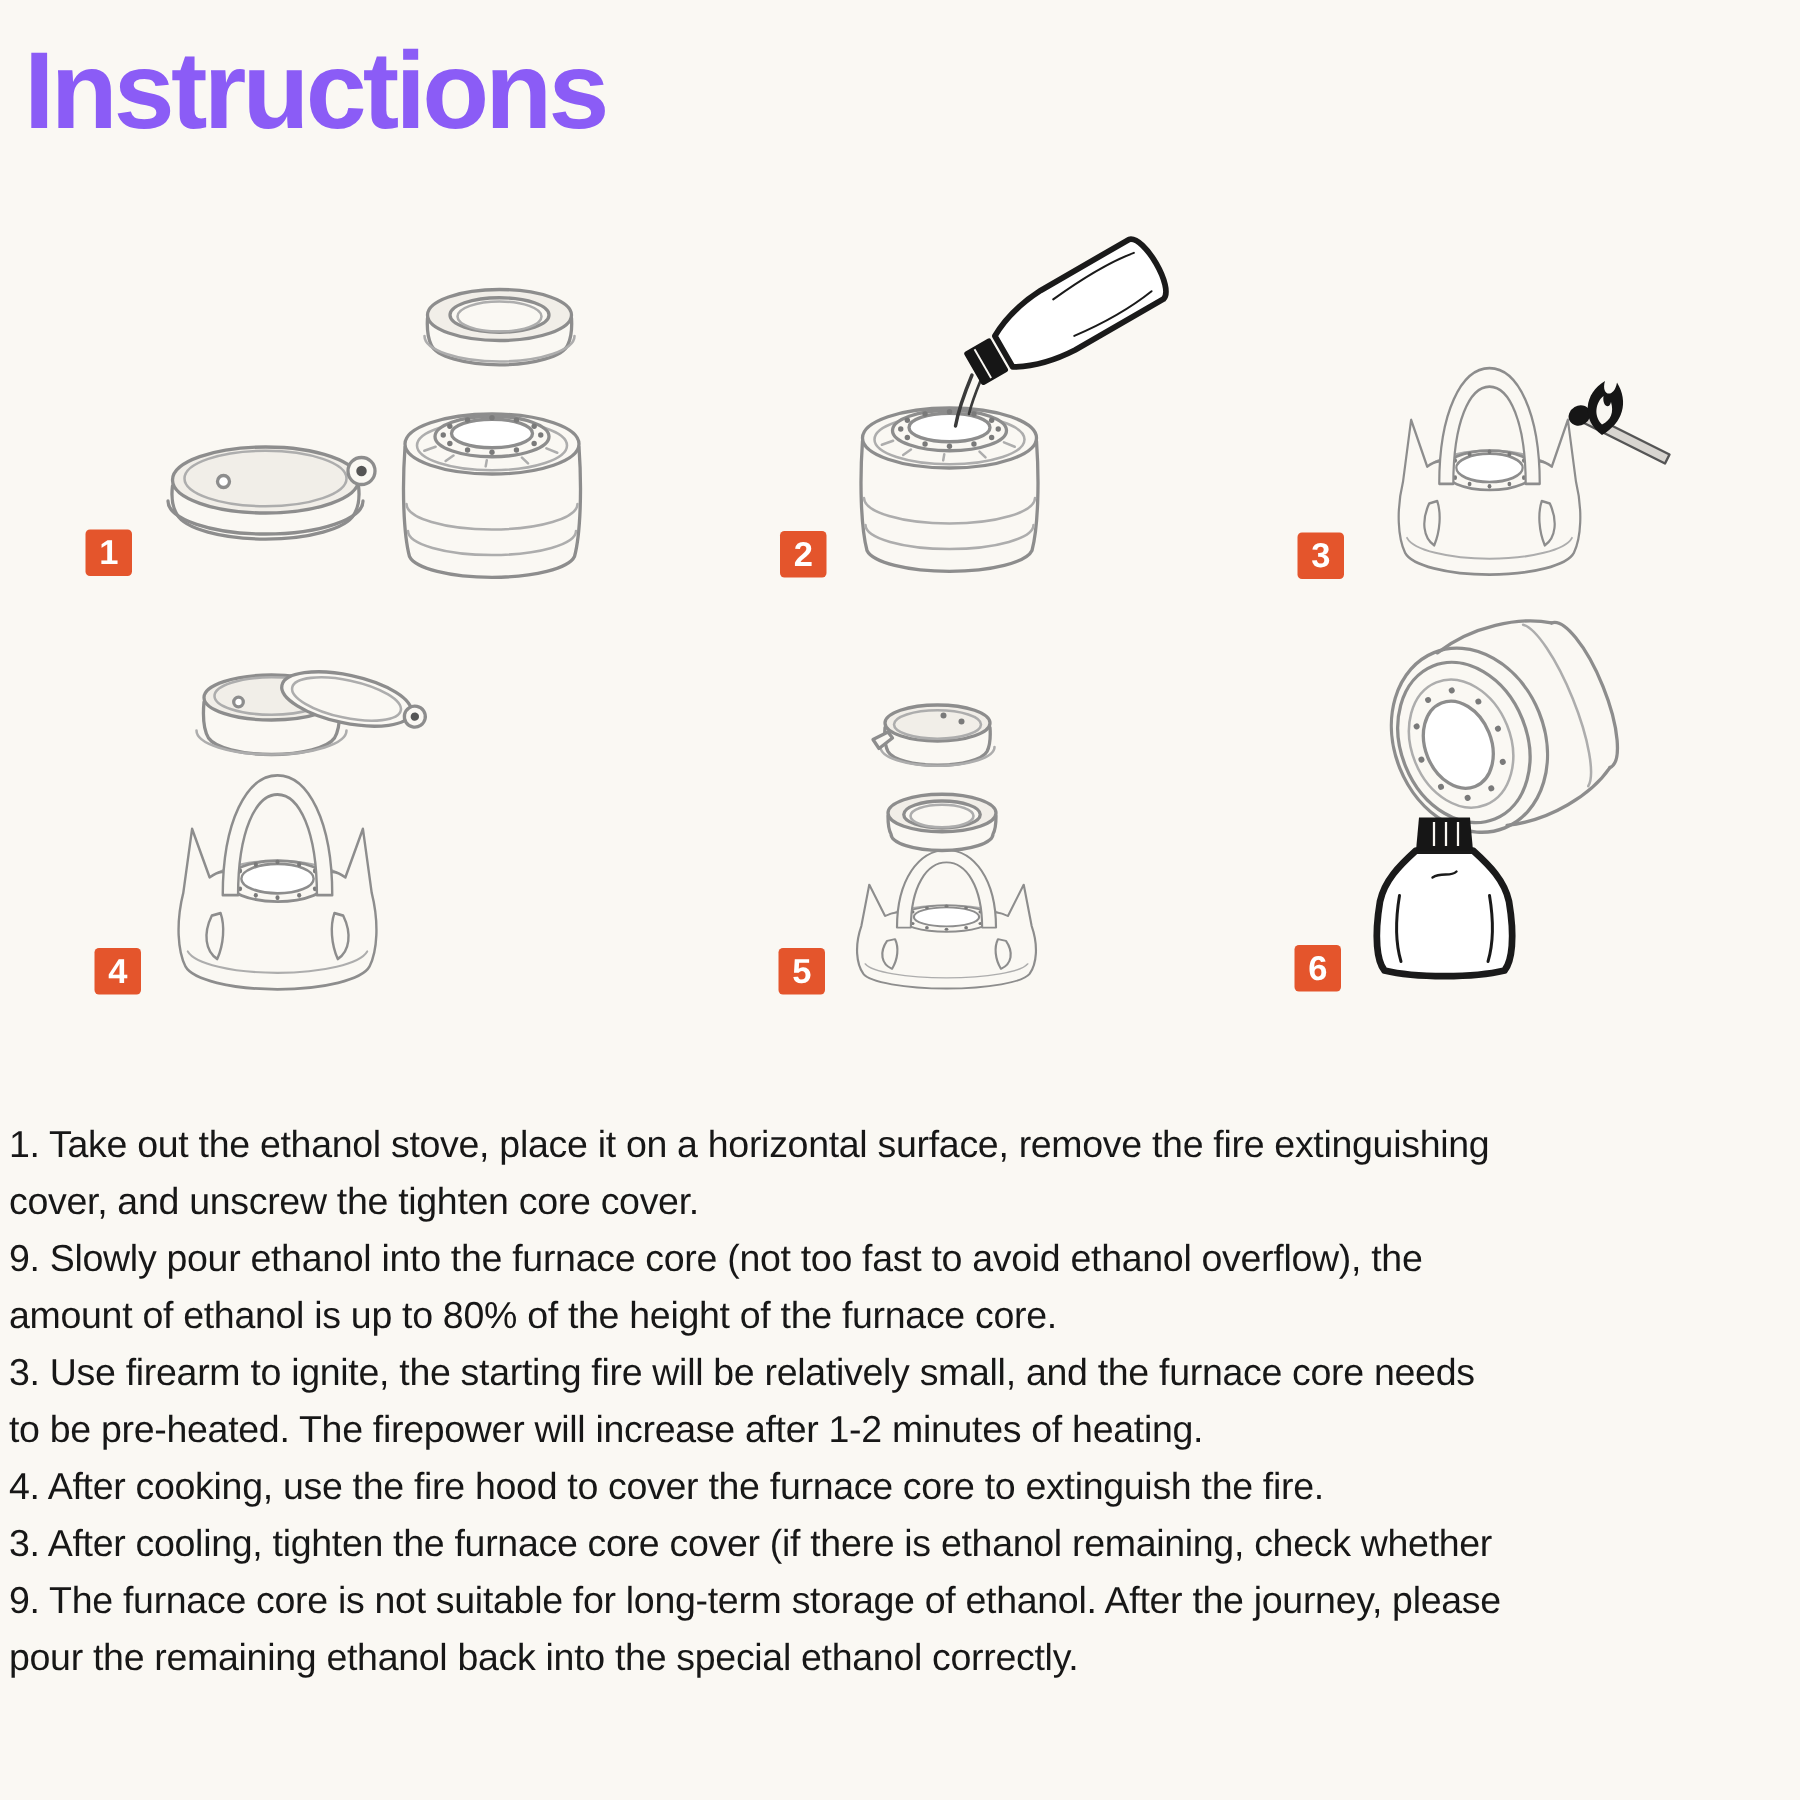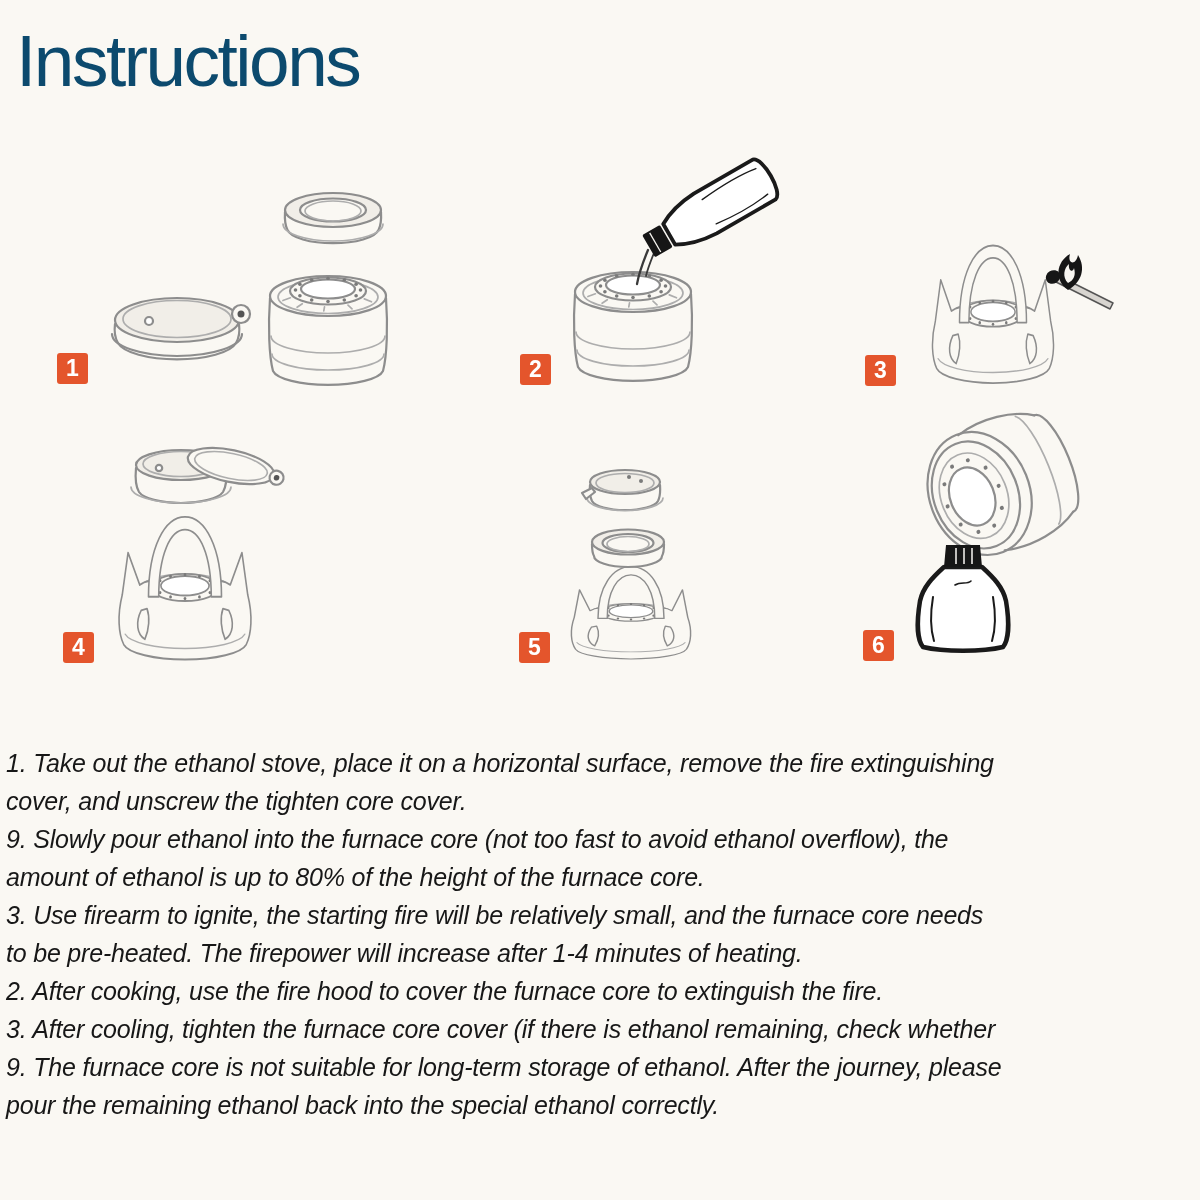--- a/index.html
+++ b/index.html
@@ -3,31 +3,31 @@
 <meta charset="utf-8">
 <style>
   html,body { margin:0; padding:0; }
   body {
     width:1200px; height:1200px; overflow:hidden; position:relative;
     background:#faf8f3; font-family:"Liberation Sans", sans-serif;
   }
   .page { position:absolute; inset:0; }
   .title {
     position:absolute; left:16px; top:24px; margin:0; line-height:1;
-    font-size:73px; font-weight:normal; letter-spacing:-2.5px; color:#0c4a6e;
+    font-size:73px; font-weight:bold; letter-spacing:-2.5px; color:#8b5cf6;
   }
   .panel { position:absolute; }
   .badge {
     position:absolute; width:31px; height:31px; border-radius:3px;
     background:#e4552c; color:#ffffff; font-weight:bold; font-size:23px;
     line-height:31px; text-align:center;
   }
   .steps {
     position:absolute; left:6px; top:744px; width:1192px;
-    color:#171717; font-size:25px; line-height:38px; letter-spacing:-0.2px;font-style:italic;
+    color:#171717; font-size:25px; line-height:38px; letter-spacing:-0.2px;
   }
   .step { margin:0; }
   .line { white-space:nowrap; }
   
   .ln  { fill:none; stroke:#8d8d8d; stroke-width:2.2; stroke-linecap:round; stroke-linejoin:round; }
   .ln2 { fill:none; stroke:#adadad; stroke-width:1.7; stroke-linecap:round; stroke-linejoin:round; }
   .fillbg { fill:#faf8f3; }
   .fillwt { fill:#ffffff; }
   .fillsh { fill:#f1eee8; }
   .dot { fill:#7a7a7a; stroke:none; }
@@ -238,24 +238,24 @@
     <div class="step">
       <div class="line">1. Take out the ethanol stove, place it on a horizontal surface, remove the fire extinguishing</div>
       <div class="line">cover, and unscrew the tighten core cover.</div>
     </div>
     <div class="step">
       <div class="line">9. Slowly pour ethanol into the furnace core (not too fast to avoid ethanol overflow), the</div>
       <div class="line">amount of ethanol is up to 80% of the height of the furnace core.</div>
     </div>
     <div class="step">
       <div class="line">3. Use firearm to ignite, the starting fire will be relatively small, and the furnace core needs</div>
-      <div class="line">to be pre-heated. The firepower will increase after 1-4 minutes of heating.</div>
-    </div>
-    <div class="step">
-      <div class="line">2. After cooking, use the fire hood to cover the furnace core to extinguish the fire.</div>
+      <div class="line">to be pre-heated. The firepower will increase after 1-2 minutes of heating.</div>
+    </div>
+    <div class="step">
+      <div class="line">4. After cooking, use the fire hood to cover the furnace core to extinguish the fire.</div>
     </div>
     <div class="step">
       <div class="line">3. After cooling, tighten the furnace core cover (if there is ethanol remaining, check whether</div>
     </div>
     <div class="step">
       <div class="line">9. The furnace core is not suitable for long-term storage of ethanol. After the journey, please</div>
       <div class="line">pour the remaining ethanol back into the special ethanol correctly.</div>
     </div>
   </div>
 

